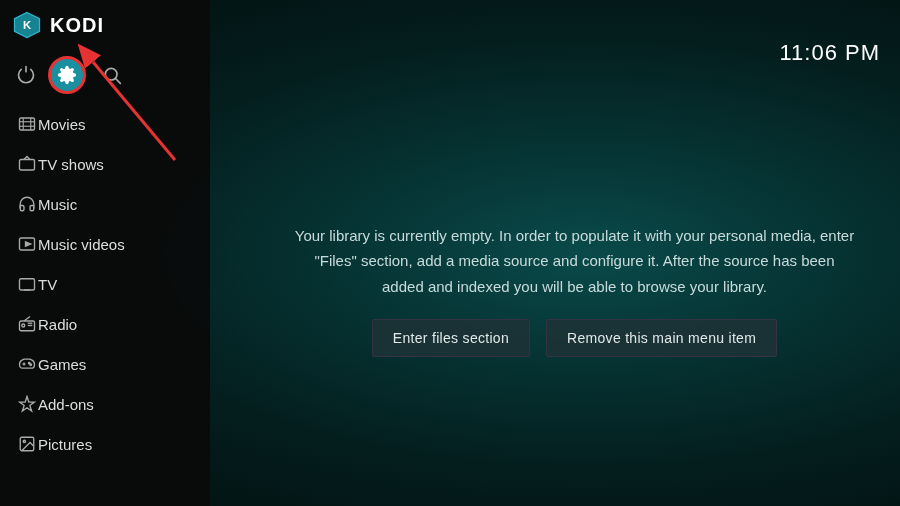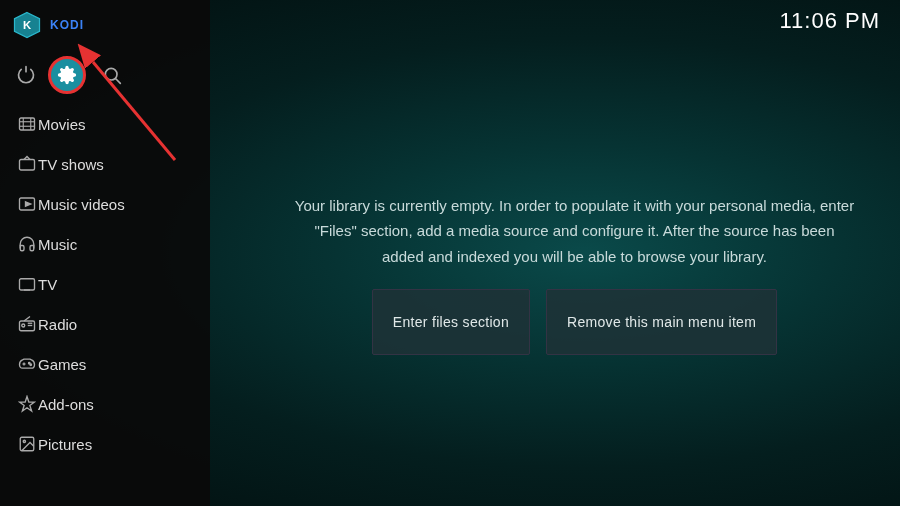--- a/index.html
+++ b/index.html
@@ -42,22 +42,22 @@
       height: 50px;
     }
 
     .kodi-logo {
       width: 30px;
       height: 30px;
       margin-right: 8px;
     }
 
     .kodi-title {
-      color: #3b82f6;
-      font-size: 12px;
+      color: #ffffff;
+      font-size: 20px;
       font-weight: bold;
       letter-spacing: 1px;
     }
 
     
     .sidebar-icons {
       display: flex;
       align-items: center;
       padding: 6px 12px 10px 12px;
       gap: 8px;
@@ -143,20 +143,21 @@
       flex-direction: column;
     }
 
     
     .top-bar {
       display: flex;
       justify-content: flex-end;
       align-items: center;
       padding: 8px 20px;
       height: 42px;
+      margin-top: 32px;
     }
 
     .clock {
       color: #fff;
       font-size: 22px;
       font-weight: 300;
       letter-spacing: 1px;
     }
 
     
@@ -181,21 +182,21 @@
 
     .action-buttons {
       display: flex;
       gap: 16px;
     }
 
     .action-btn {
       background: rgba(30, 50, 55, 0.88);
       color: #e0e8e8;
       border: 1px solid #334;
-      padding: 24px 20px;
+      padding: 10px 20px;
       font-size: 14px;
       cursor: pointer;
       border-radius: 2px;
       letter-spacing: 0.3px;
     }
 
     
     .arrow-svg {
       position: absolute;
       top: 48px;
@@ -261,34 +262,34 @@
           <svg viewBox="0 0 24 24" width="18" height="18" fill="none" stroke="#aaa" stroke-width="1.8">
             <rect x="2" y="6" width="20" height="14" rx="2"></rect>
             <path d="M8 6l4-4 4 4"></path>
           </svg>
         </span>
         <span class="nav-label">TV shows</span>
       </div>
       <div class="nav-item">
         <span class="nav-icon">
           <svg viewBox="0 0 24 24" width="18" height="18" fill="none" stroke="#aaa" stroke-width="1.8">
+            <path d="M3 18v-6a9 9 0 0 1 18 0v6"></path>
+            <path d="M21 19a2 2 0 0 1-2 2h-1a2 2 0 0 1-2-2v-3a2 2 0 0 1 2-2h3zM3 19a2 2 0 0 0 2 2h1a2 2 0 0 0 2-2v-3a2 2 0 0 0-2-2H3z"></path>
+          </svg>
+        </span>
+        <span class="nav-label">Music</span>
+      </div>
+      <div class="nav-item">
+        <span class="nav-icon">
+          <svg viewBox="0 0 24 24" width="18" height="18" fill="none" stroke="#aaa" stroke-width="1.8">
             <rect x="2" y="4" width="20" height="16" rx="2"></rect>
             <polygon points="10,9 17,12 10,15" fill="#aaa"></polygon>
           </svg>
         </span>
         <span class="nav-label">Music videos</span>
-      </div>
-      <div class="nav-item">
-        <span class="nav-icon">
-          <svg viewBox="0 0 24 24" width="18" height="18" fill="none" stroke="#aaa" stroke-width="1.8">
-            <path d="M3 18v-6a9 9 0 0 1 18 0v6"></path>
-            <path d="M21 19a2 2 0 0 1-2 2h-1a2 2 0 0 1-2-2v-3a2 2 0 0 1 2-2h3zM3 19a2 2 0 0 0 2 2h1a2 2 0 0 0 2-2v-3a2 2 0 0 0-2-2H3z"></path>
-          </svg>
-        </span>
-        <span class="nav-label">Music</span>
       </div>
       <div class="nav-item">
         <span class="nav-icon">
           <svg viewBox="0 0 24 24" width="18" height="18" fill="none" stroke="#aaa" stroke-width="1.8">
             <rect x="2" y="5" width="20" height="15" rx="2"></rect>
             <line x1="8" y1="20" x2="16" y2="20"></line>
           </svg>
         </span>
         <span class="nav-label">TV</span>
       </div>

